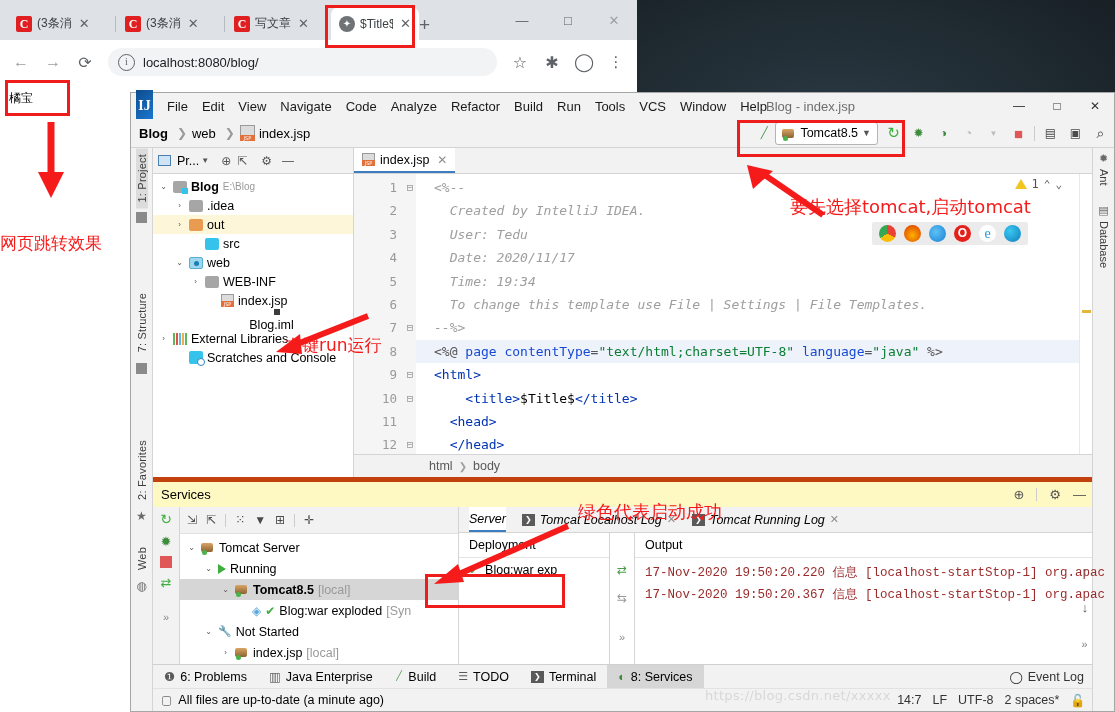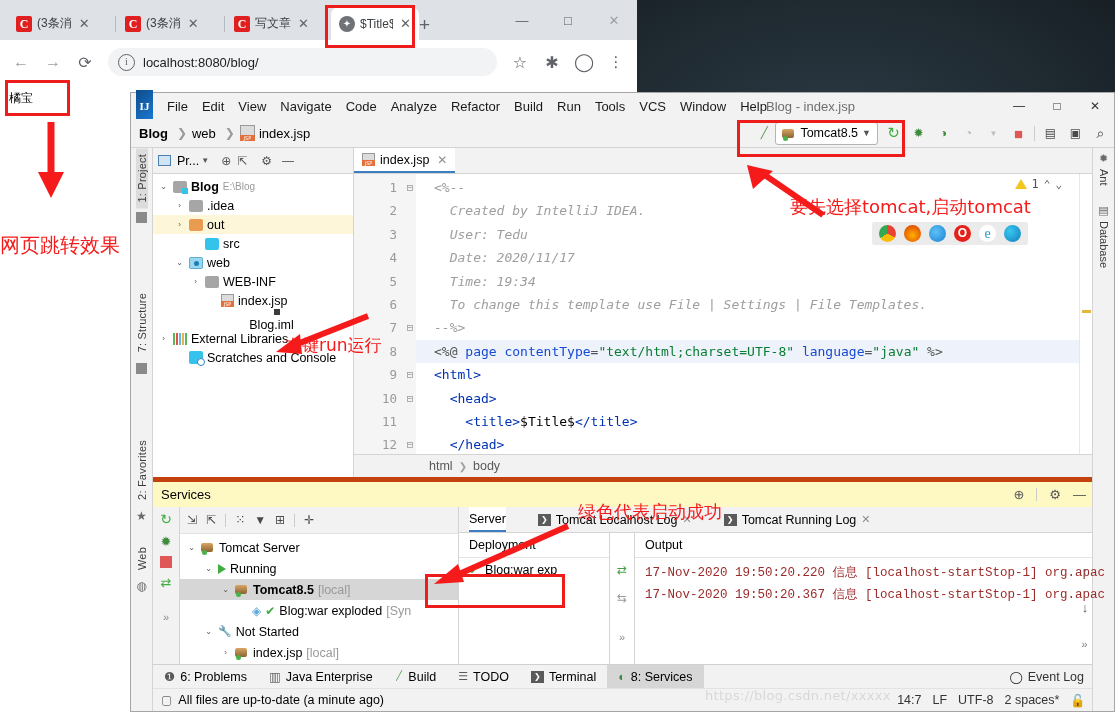--- a/index.html
+++ b/index.html
@@ -47,21 +47,21 @@
 
   
   .redbox{position:absolute;border:3px solid #ef1c1c;box-sizing:border-box;pointer-events:none;}
   .redtext{position:absolute;color:#f51b1b;font-family:"DejaVu Sans",sans-serif;white-space:nowrap;}
 
   
   #idea{position:absolute;left:130px;top:92px;width:985px;height:620px;background:#f2f2f2;
         border:1px solid #a6a6a6;box-sizing:border-box;display:flex;flex-direction:column;}
   .idea-menubar{height:26px;display:flex;align-items:center;background:#f2f2f2;position:relative;flex:none;}
   .ij-logo{width:17px;height:32px;margin:0 7px 0 5px;background:linear-gradient(135deg,#0d4c8c,#1c7ad4);
-      color:#fff;font-size:11px;font-weight:bold;display:flex;align-items:center;justify-content:center;
+      color:#fff;font-size:14px;font-weight:bold;display:flex;align-items:center;justify-content:center;
       font-family:"Liberation Serif",serif;}
   .menu-item{padding:0 7px;font-size:13px;color:#1a1a1a;}
   .idea-title{position:absolute;left:50%;transform:translateX(-50%);color:#6e6e6e;font-size:13px;}
   .idea-winbtns{position:absolute;right:0;top:0;height:26px;display:flex;}
   .idea-winbtns div{width:38px;height:26px;display:flex;align-items:center;justify-content:center;color:#333;font-size:12px;}
 
   .idea-navbar{height:28px;display:flex;align-items:center;padding-left:8px;gap:0;position:relative;flex:none;
       border-bottom:1px solid #d4d4d4;background:#f2f2f2;}
   .crumb{display:flex;align-items:center;font-size:13px;padding-right:4px;}
   .crumb b{font-weight:bold;}
@@ -153,22 +153,22 @@
       align-items:center;padding-top:4px;gap:7px;flex:none;}
   .svc-tree-col{width:278px;border-right:1px solid #d4d4d4;display:flex;flex-direction:column;flex:none;background:#fff;}
   .svc-tb2{height:26px;display:flex;align-items:center;gap:9px;padding-left:7px;background:#f2f2f2;
       border-bottom:1px solid #e2e2e2;color:#4a4a4a;font-size:12px;flex:none;}
   .svc-tree{flex:1;font-size:12.5px;padding-top:3px;overflow:hidden;}
   .srow{height:21px;display:flex;align-items:center;gap:4px;white-space:nowrap;}
   .srow.sel{background:#d6d6d6;}
   .tri-run{width:0;height:0;border-top:5px solid transparent;border-bottom:5px solid transparent;border-left:8px solid #3fae3f;}
   .check{color:#3fae3f;font-size:12px;font-weight:bold;}
   .svc-right{flex:1;display:flex;flex-direction:column;min-width:0;background:#fff;}
-  .svc-tabs{height:25px;display:flex;align-items:flex-start;gap:32px;padding-left:10px;background:#f2f2f2;
-      border-bottom:1px solid #d4d4d4;font-size:12.5px;flex:none;}
+  .svc-tabs{height:25px;display:flex;align-items:flex-start;gap:16px;padding-left:10px;background:#f2f2f2;
+      border-bottom:1px solid #d4d4d4;font-size:12.5px;flex:none;font-style:italic;}
   .svc-tab{display:flex;align-items:center;gap:5px;height:25px;}
   .svc-tab.sel{border-bottom:2px solid #3c7ec0;box-sizing:border-box;background:#fff;}
   .svc-tab .x{color:#8d8d8d;font-size:11px;}
   .sq-ic{width:13px;height:12px;background:#5a5a5a;color:#fff;font-size:8px;line-height:12px;text-align:center;}
   .svc-cols{flex:1;display:flex;min-height:0;}
   .depcol{width:150px;border-right:1px solid #d4d4d4;display:flex;flex-direction:column;flex:none;background:#fff;}
   .colhead{height:24px;display:flex;align-items:center;padding-left:10px;font-size:12.5px;
       border-bottom:1px solid #e4e4e4;flex:none;}
   .depitem{height:24px;display:flex;align-items:center;gap:6px;padding-left:10px;font-size:12.5px;}
   .dep-mid{width:24px;border-right:1px solid #d4d4d4;display:flex;flex-direction:column;align-items:center;
@@ -258,21 +258,21 @@
 </div>
 
 <div class="redbox" style="left:5px;top:80px;width:65px;height:36px;"></div>
 
 <div class="redbox" style="left:325px;top:5px;width:90px;height:43px;"></div>
 
 <svg style="position:absolute;left:34px;top:120px;width:40px;height:80px;z-index:30;">
   <line x1="17" y1="2" x2="17" y2="58" stroke="#f51b1b" stroke-width="7"></line>
   <polygon points="4,52 30,52 17,78" fill="#f51b1b"></polygon>
 </svg>
-<div class="redtext" style="left:0px;top:232px;font-size:20px;">网页跳转效果</div>
+<div class="redtext" style="left:0px;top:232px;font-size:17px;">网页跳转效果</div>
 
 <div id="idea">
 
   <div class="idea-menubar">
     <div class="ij-logo">IJ</div>
     <div class="menu-item">File</div>
     <div class="menu-item">Edit</div>
     <div class="menu-item">View</div>
     <div class="menu-item">Navigate</div>
     <div class="menu-item">Code</div>
@@ -449,22 +449,22 @@
             <div class="code" id="code">
                 <div class="cl"><span class="c-cmt">&lt;%--</span></div>
                 <div class="cl"><span class="c-cmt">  Created by IntelliJ IDEA.</span></div>
                 <div class="cl"><span class="c-cmt">  User: Tedu</span></div>
                 <div class="cl"><span class="c-cmt">  Date: 2020/11/17</span></div>
                 <div class="cl"><span class="c-cmt">  Time: 19:34</span></div>
                 <div class="cl"><span class="c-cmt">  To change this template use File | Settings | File Templates.</span></div>
                 <div class="cl"><span class="c-cmt">--%&gt;</span></div>
                 <div class="cl sel"><span class="c-dir">&lt;%@ </span><span class="c-attr">page </span><span class="c-attr">contentType</span><span class="c-dir">=</span><span class="c-str">"text/html;charset=UTF-8"</span><span class="c-dir"> </span><span class="c-attr">language</span><span class="c-dir">=</span><span class="c-str">"java"</span><span class="c-dir"> %&gt;</span></div>
                 <div class="cl"><span class="c-tag">&lt;html&gt;</span></div>
+                <div class="cl">    <span class="c-tag">&lt;title&gt;</span>$Title$<span class="c-tag">&lt;/title&gt;</span></div>
                 <div class="cl">  <span class="c-tag">&lt;head&gt;</span></div>
-                <div class="cl">    <span class="c-tag">&lt;title&gt;</span>$Title$<span class="c-tag">&lt;/title&gt;</span></div>
                 <div class="cl">  <span class="c-tag">&lt;/head&gt;</span></div>
                 <div class="cl">  </div>
               </div>
             <div class="insp">
               <span class="warn-tri"></span>
               <span>1</span>
               <span style="font-size:11px;color:#555;">⌃</span>
               <span style="font-size:11px;color:#555;">⌄</span>
             </div>
             <div class="marker-bar">

